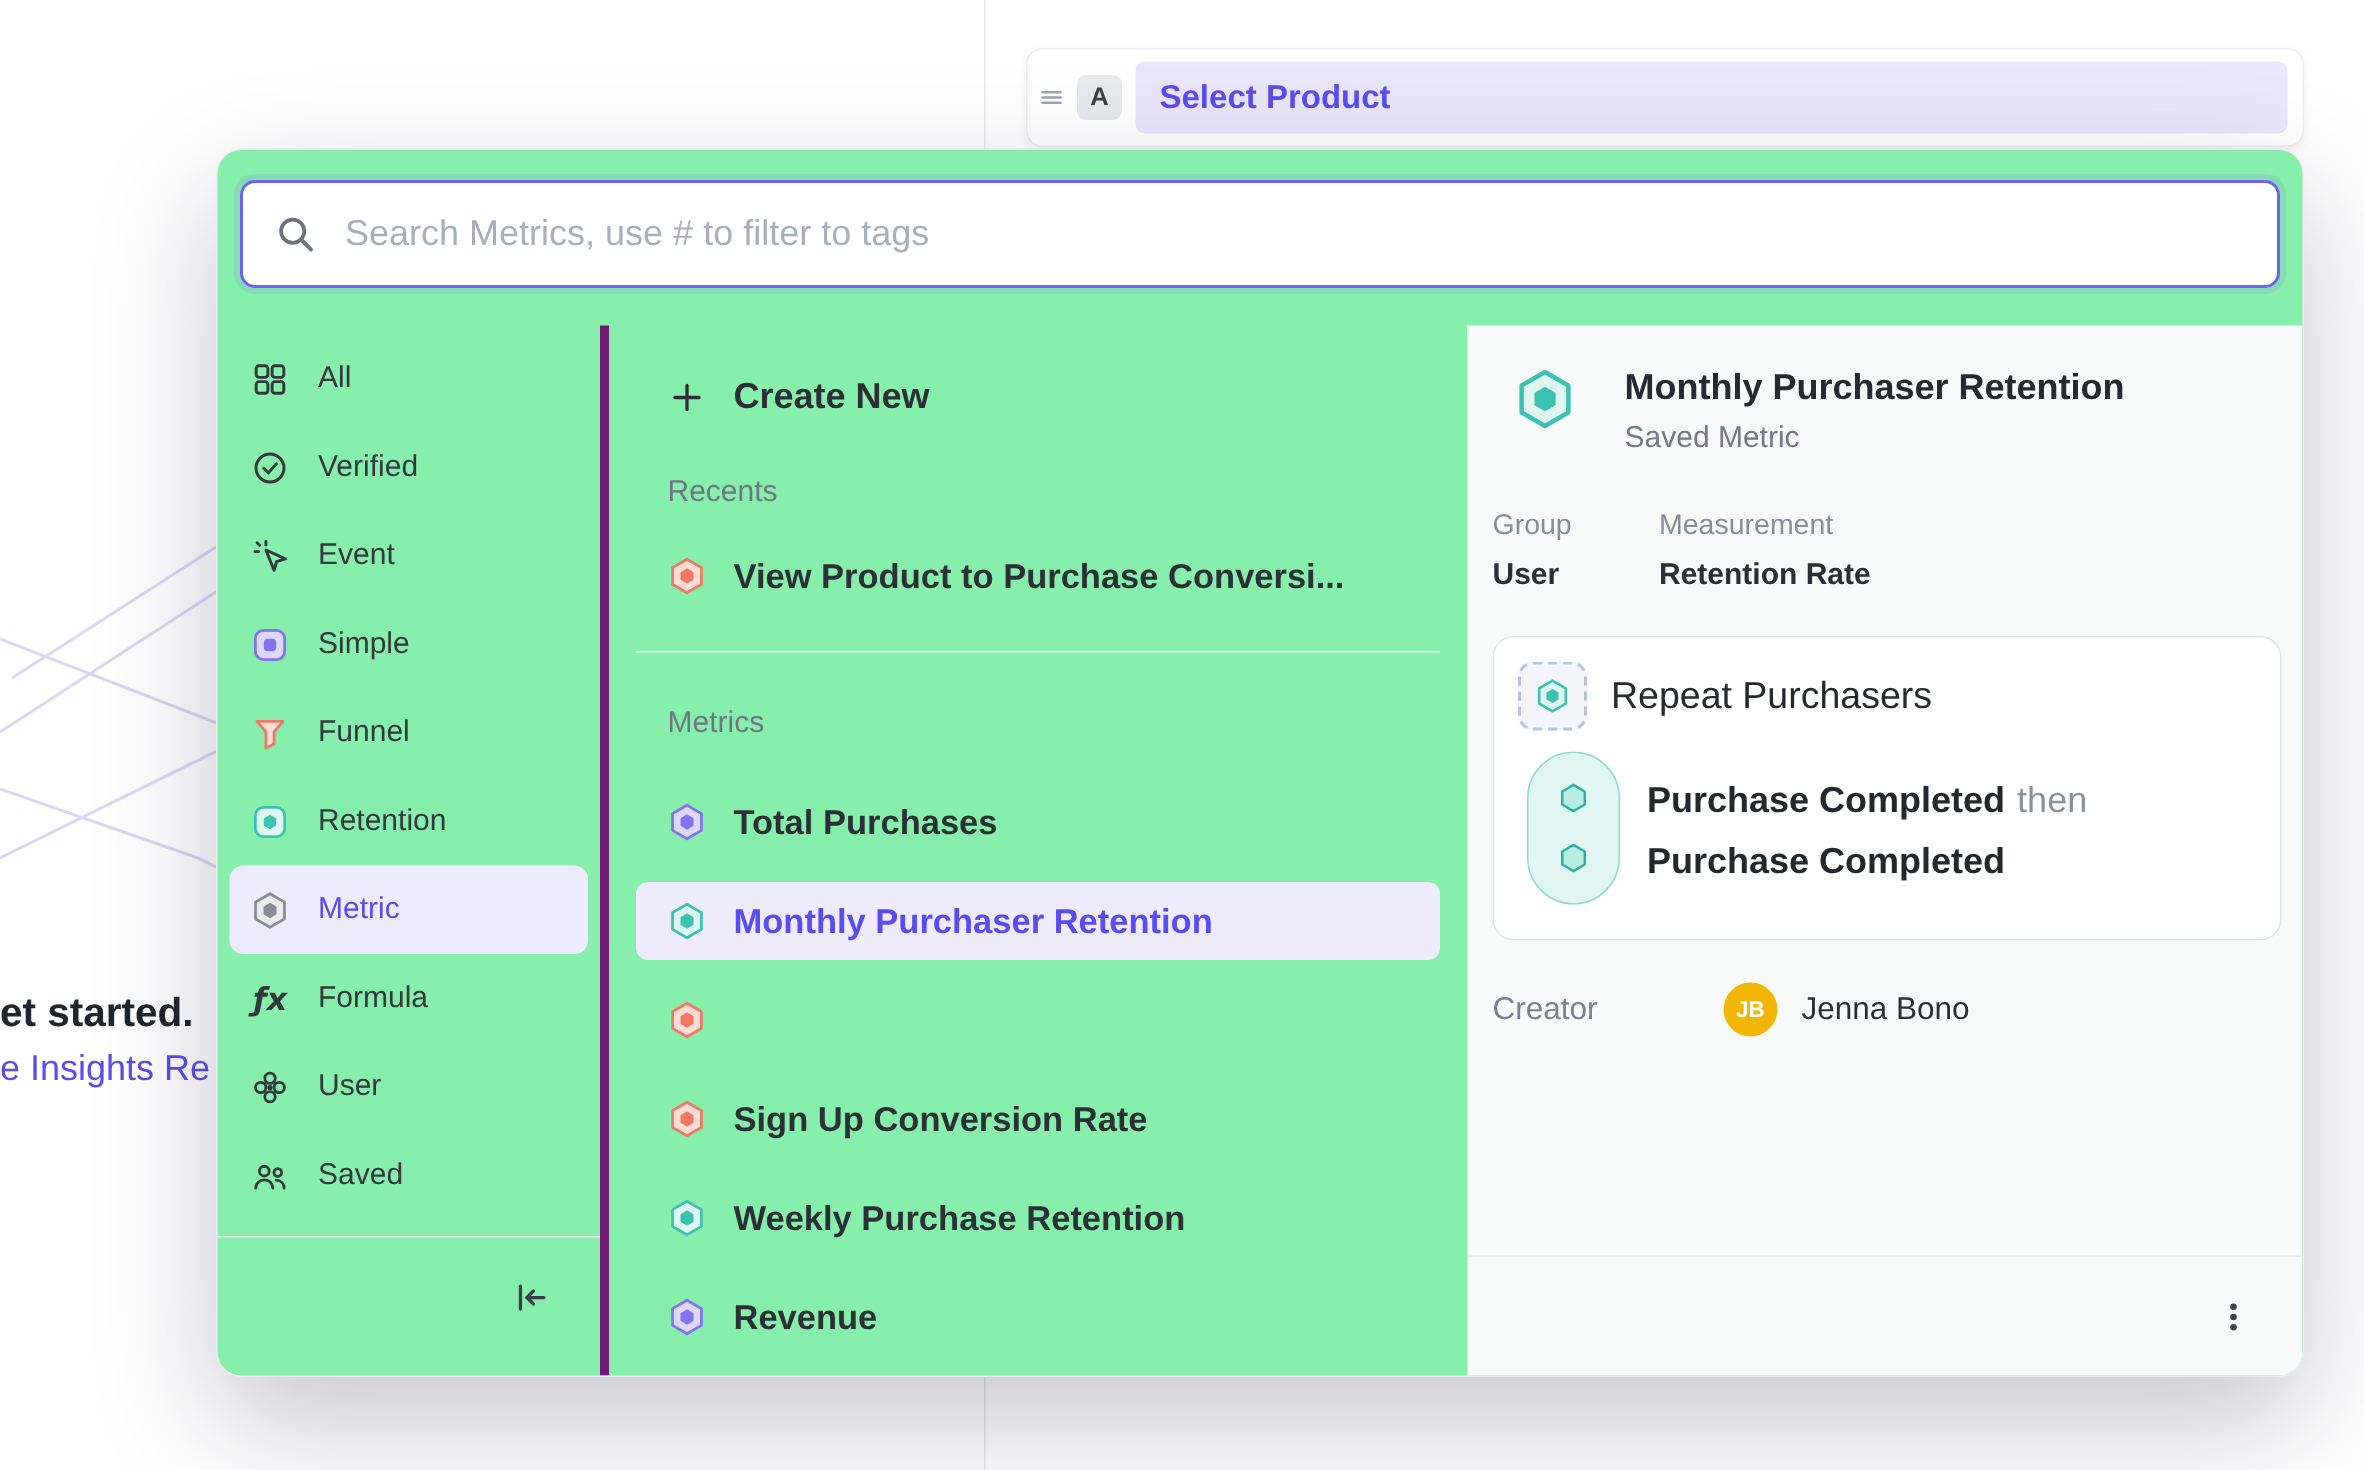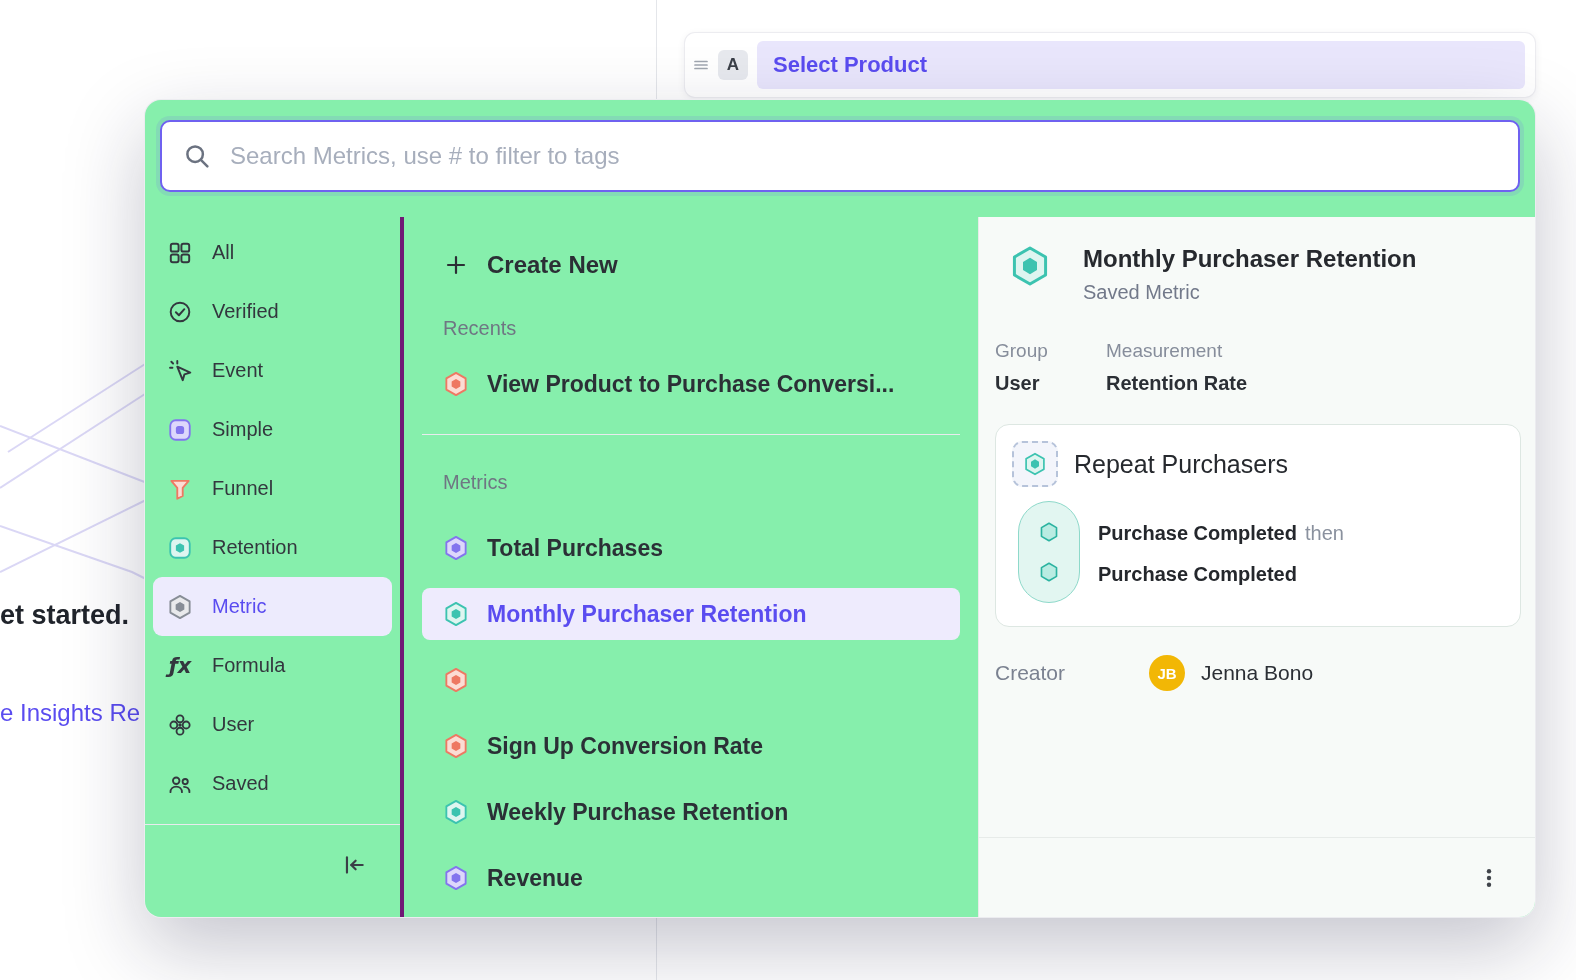--- a/index.html
+++ b/index.html
@@ -2,21 +2,21 @@
 <html><head>
 <meta charset="utf-8">
 <style>
   html,body{margin:0;padding:0;background:#fff;}
   .canvas{position:relative;width:1576px;height:980px;overflow:hidden;background:#fff;
           font-family:"Liberation Sans",sans-serif;color:#2c3038;}
 
   
   .v-divider{position:absolute;left:656px;top:0;width:1px;height:100%;background:#e4e6ea;}
   .deco-lines{position:absolute;left:0;top:330px;}
-  .get-started{position:absolute;left:0;top:600px;font-size:27px;font-weight:700;color:#20242b;white-space:nowrap;}
+  .get-started{position:absolute;left:0;top:660px;font-size:27px;font-weight:700;color:#20242b;white-space:nowrap;}
   .insights-link{position:absolute;left:0;top:699px;font-size:24px;font-weight:500;color:#5a4cf0;white-space:nowrap;cursor:pointer;text-align:center;}
 
   
   .metric-bar{position:absolute;left:685px;top:33px;width:850px;height:64px;background:#fff;border-radius:10px;
               box-shadow:0 0 0 1px #ececf0,0 2px 8px rgba(20,20,50,.08);display:flex;align-items:center;
               padding:0 10px 0 8px;box-sizing:border-box;gap:9px;z-index:2;}
   .grip{color:#a0a6b0;display:flex;}
   .block-a{width:30px;height:30px;background:#e7e9ee;border-radius:6px;display:flex;align-items:center;justify-content:center;
            font-size:17px;font-weight:700;color:#3a3f47;flex:0 0 auto;}
   .select-field{flex:1;height:48px;background:#e9e6fc;border-radius:6px;display:flex;align-items:center;
@@ -41,21 +41,21 @@
              font-size:20px;font-weight:500;color:#33373e;cursor:pointer;}
   .side-item.selected{background:#edebfd;color:#5a4cf0;}
   .side-icon{width:26px;height:26px;flex:0 0 auto;display:flex;align-items:center;justify-content:center;}
   .side-icon svg{width:26px;height:26px;}
   .formula-glyph{font-size:21px;font-style:italic;font-weight:600;color:#33373e;font-family:"DejaVu Sans",sans-serif;}
   .side-footer{position:absolute;bottom:0;left:0;right:0;height:81px;border-top:1px solid #e9ebee;
                display:flex;align-items:center;justify-content:flex-end;padding-right:26px;box-sizing:border-box;}
   .collapse-btn{width:40px;height:40px;display:flex;align-items:center;justify-content:center;cursor:pointer;border-radius:8px;}
 
   
-  .list-col{position:absolute;left:255px;width:578px;top:0;bottom:0;border-left:4px solid #701a75;box-sizing:border-box;overflow:hidden;}
+  .list-col{position:absolute;left:255px;width:578px;top:0;bottom:0;border-left:6px solid #701a75;box-sizing:border-box;overflow:hidden;}
   .create-row{margin:22px 18px 0;height:52px;display:flex;align-items:center;gap:18px;padding-left:21px;
               font-size:24px;font-weight:700;color:#2b2f35;cursor:pointer;border-radius:8px;}
   .plus-icon{width:26px;height:26px;display:flex;align-items:center;justify-content:center;color:#2b2f35;}
   .section-label{margin:26px 18px 0 39px;font-size:20px;color:#6f7683;font-weight:500;}
   .section-label.metrics{margin-top:36px;}
   .item-row{margin:18px 18px 0;height:52px;display:flex;align-items:center;gap:18px;padding-left:21px;
             font-size:23px;font-weight:700;color:#2b3036;cursor:pointer;border-radius:8px;white-space:nowrap;}
   .list-divider{margin:24px 18px 0;border-top:1px solid #e9ebee;height:0;}
   .metric-rows{margin-top:28px;}
   .metric-rows .item-row{margin-top:0;margin-bottom:14px;}
@@ -83,21 +83,21 @@
   .dashed-box{width:46px;height:46px;border:2px dashed #b6c3da;border-radius:10px;background:#f3f5fb;
               display:flex;align-items:center;justify-content:center;box-sizing:border-box;}
   .dashed-box .hex{width:24px;height:24px;}
   .def-title{font-size:25px;font-weight:400;color:#26292e;}
   .def-body{display:flex;gap:18px;margin-top:14px;margin-left:6px;}
   .step-pill{width:62px;height:102px;border-radius:31px;background:#e2f6f1;border:1.5px solid #8ed9ca;
              display:flex;flex-direction:column;align-items:center;justify-content:center;gap:18px;box-sizing:border-box;flex:0 0 auto;}
   .step-pill svg{width:22px;height:22px;}
   .pill-hex{fill:#b9ece2;stroke:#2bb3a0;stroke-width:1.8;stroke-linejoin:round;}
   .steps{display:flex;flex-direction:column;margin-top:12px;}
-  .step-line{height:41px;display:flex;align-items:center;font-size:20px;}
+  .step-line{height:41px;display:flex;align-items:center;font-size:24px;}
   .step-event{font-weight:700;color:#24272c;}
   .step-conn{color:#8a919e;margin-left:8px;font-weight:400;}
   .creator-row{position:absolute;left:16px;top:438px;height:36px;display:flex;align-items:center;}
   .creator-label{font-size:21px;color:#7a8190;width:154px;}
   .avatar{width:36px;height:36px;border-radius:50%;background:#f2b705;color:#fff;font-size:15px;font-weight:700;
           display:flex;align-items:center;justify-content:center;flex:0 0 auto;}
   .creator-name{font-size:21px;color:#2b2f35;margin-left:16px;font-weight:500;}
   .detail-footer{position:absolute;left:0;right:0;bottom:0;height:79px;border-top:1px solid #e7ebe9;}
   .more-btn{position:absolute;right:26px;top:50%;transform:translateY(-50%);width:40px;height:40px;
             display:flex;align-items:center;justify-content:center;cursor:pointer;border-radius:8px;}

